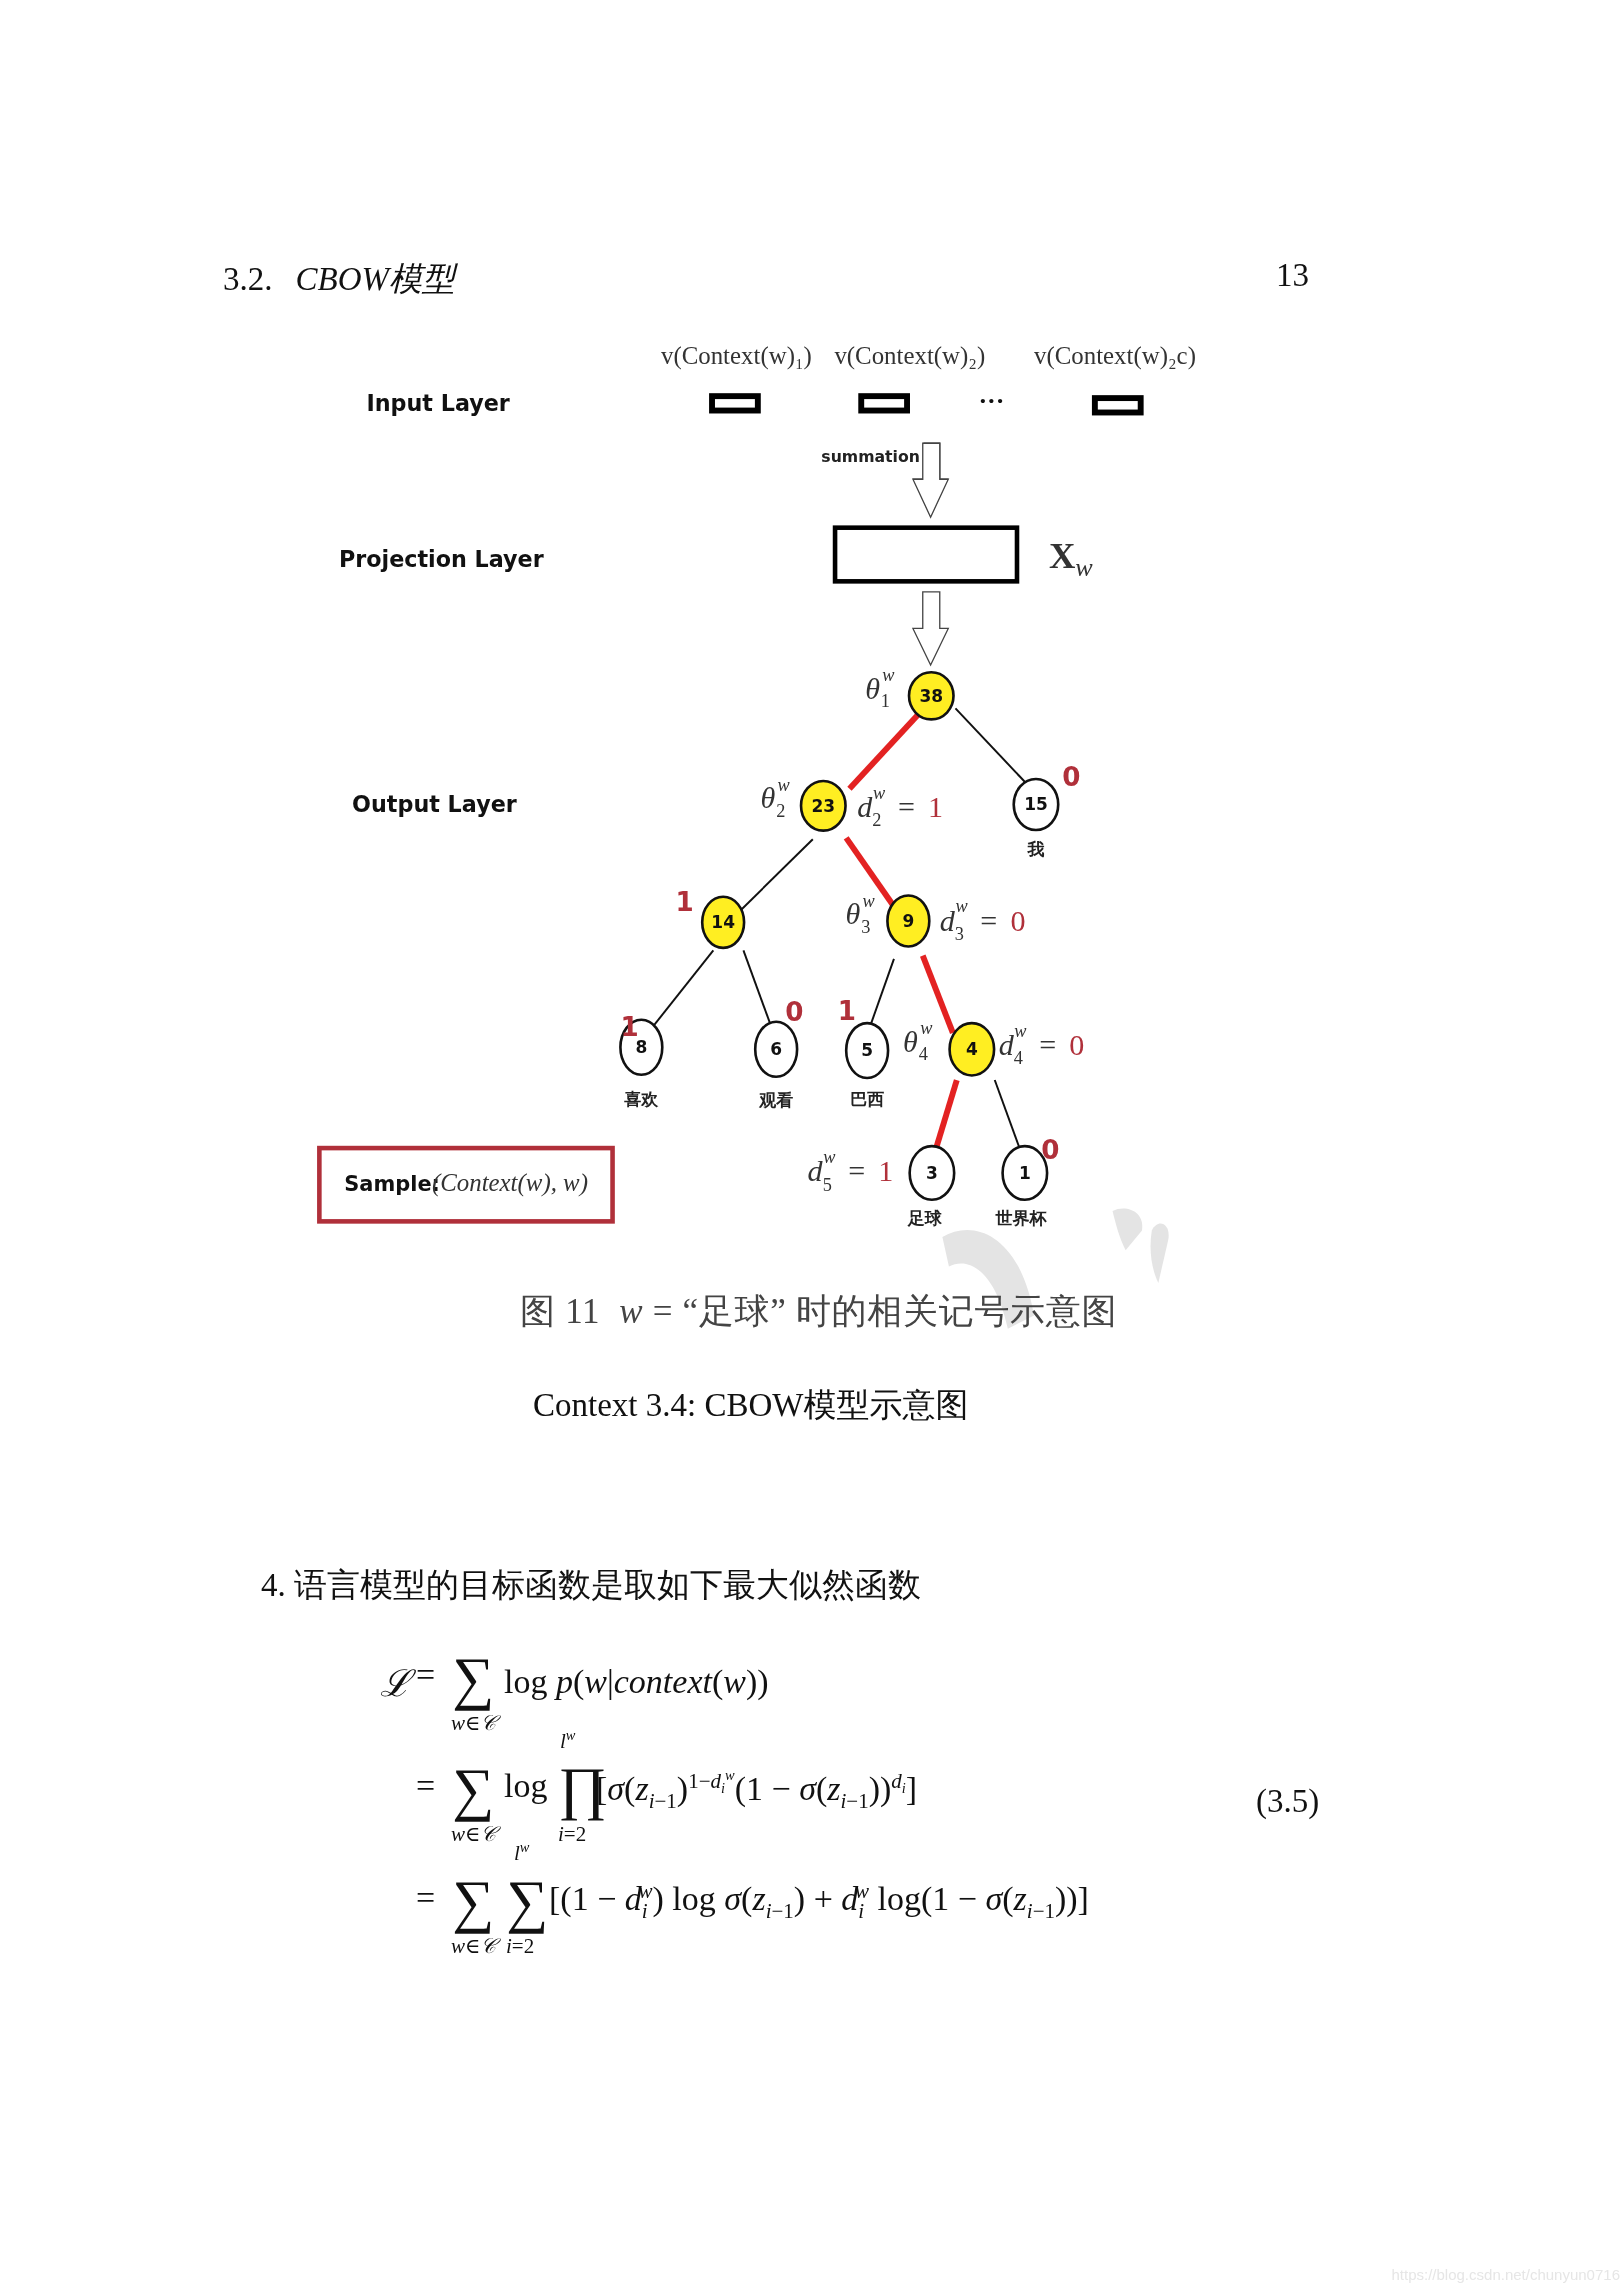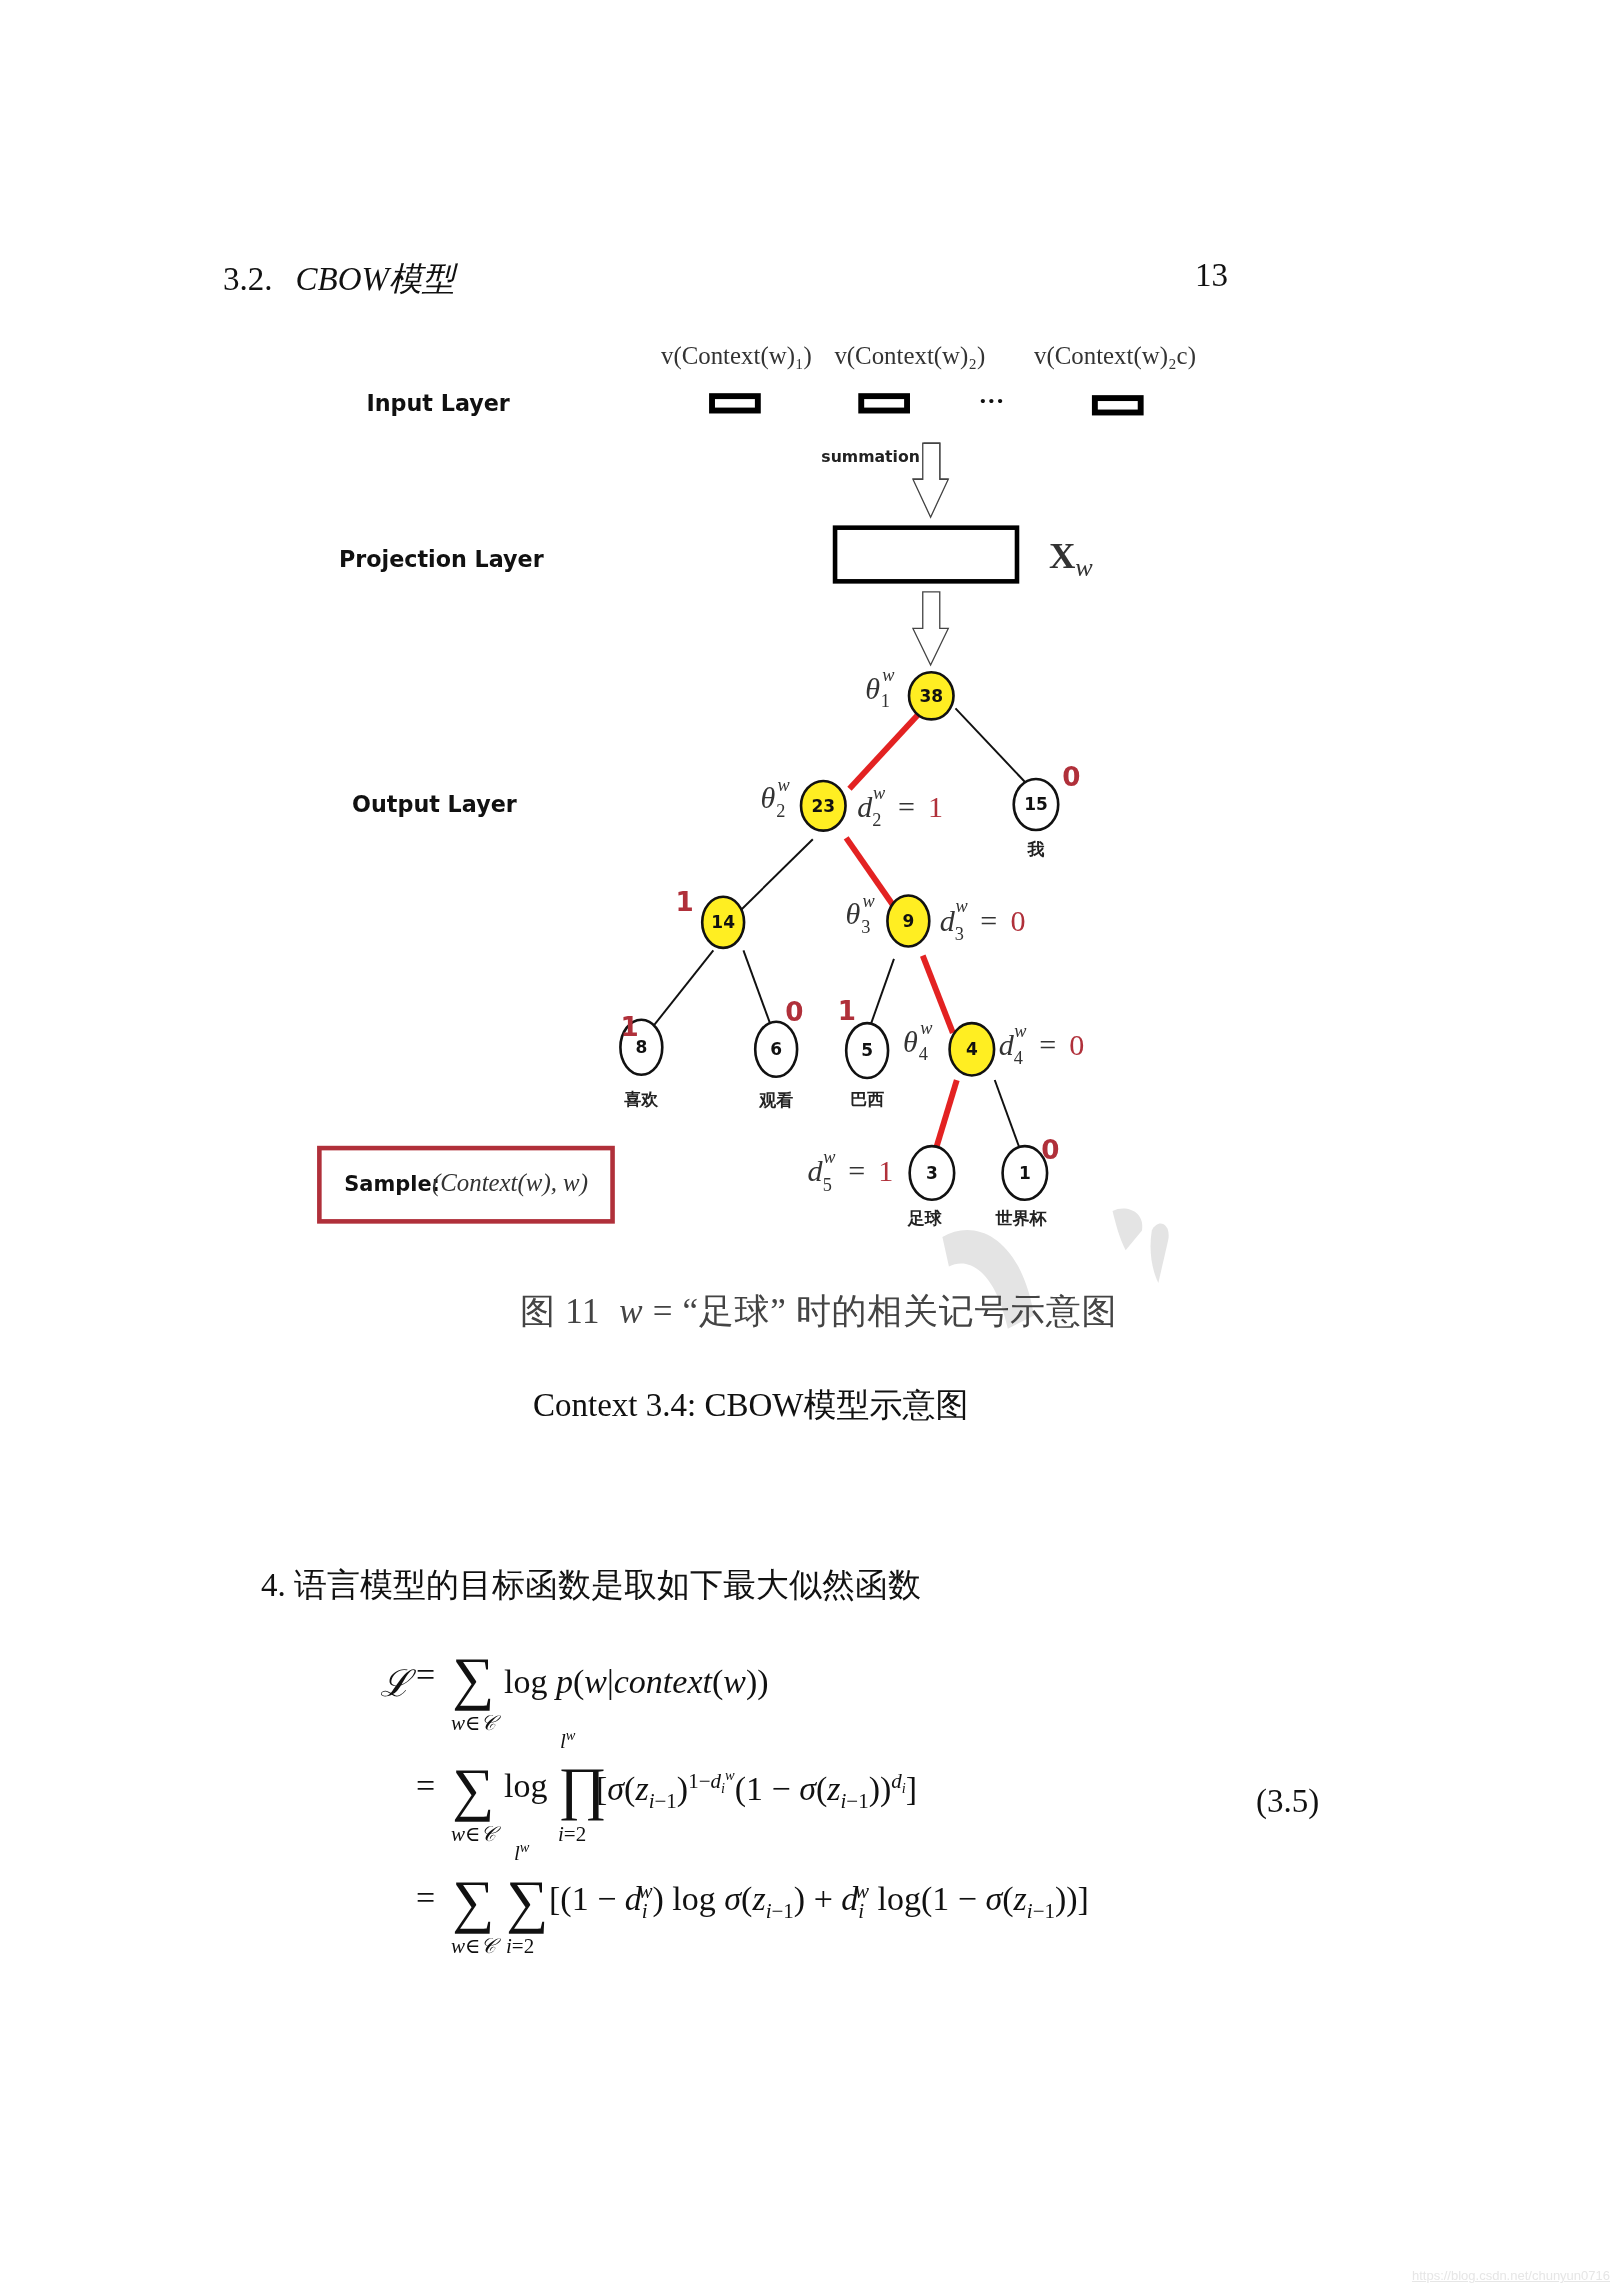--- a/index.html
+++ b/index.html
@@ -1,37 +1,37 @@
 <!DOCTYPE html>
 <html style="font-size:10.5px"><head>
 <meta charset="utf-8">
 <style>
   html, body { margin: 0; padding: 0; background: #ffffff; }
   body { width: 1623px; height: 2295px; position: relative; overflow: hidden;
          font-family: "Liberation Serif", "DejaVu Serif", serif; color: #111; }
   .abs { position: absolute; }
   .header-left { left: 223px; top: 257px; font-size: 33px; font-style: italic; }
   .header-left .num { font-style: normal; margin-right: 23px; }
-  .header-right { left: 1195px; top: 257px; font-size: 33px; }
+  .header-right { left: 1276px; top: 257px; font-size: 33px; }
   .figure-svg { position: absolute; left: 0; top: 0; }
   .layer-label { font-family: "DejaVu Sans", sans-serif; font-weight: bold; font-size: 34px; fill: #111; }
   .math { font-family: "Liberation Serif", "DejaVu Serif", serif; font-style: italic; fill: #333; }
   .mathr { font-family: "Liberation Serif", "DejaVu Serif", serif; fill: #333; }
   .node-num { font-family: "DejaVu Sans", sans-serif; font-weight: bold; font-size: 26px; fill: #111; }
   .word { font-family: "DejaVu Sans", sans-serif; font-weight: bold; font-size: 26px; fill: #222; }
   .code-red { font-family: "DejaVu Sans", sans-serif; font-weight: bold; font-size: 40px; fill: #b0303a; }
   .dval { fill: #b0303a; font-family: "Liberation Serif", serif; }
   .old-caption { left: 520px; top: 1288px; font-size: 35px; color: #444; letter-spacing: 0.7px; }
   .old-caption i { font-style: italic; }
   .fig-caption { left: 533px; top: 1383px; font-size: 33px; }
   .item { left: 261px; top: 1563px; font-size: 33px; }
   .eq { font-size: 34px; }
   .eq-num { left: 1256px; top: 1783px; font-size: 33px; }
   .sub { font-size: 21px; }
-  .watermark { right: 13px; bottom: 11.8px; font-family: "Liberation Sans", sans-serif; font-size: 13px; color: #e6e6e6; text-decoration: underline; }
+  .watermark { right: 3px; bottom: 11.8px; font-family: "Liberation Sans", sans-serif; font-size: 15px; color: #e6e6e6; }
 </style>
 </head>
 <body>
 
 <div class="abs header-left">
   <span class="num">3.2.</span><span>CBOW模型</span>
 </div>
 <div class="abs header-right">13</div>
 
 <svg class="figure-svg" width="1623" height="1342" viewBox="0 0 2480 2050" xmlns="http://www.w3.org/2000/svg">

